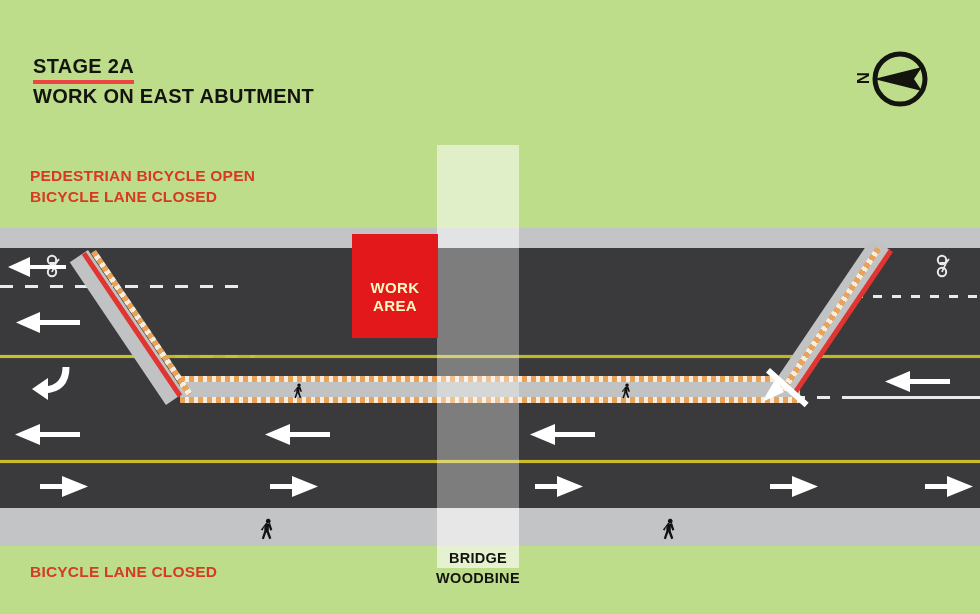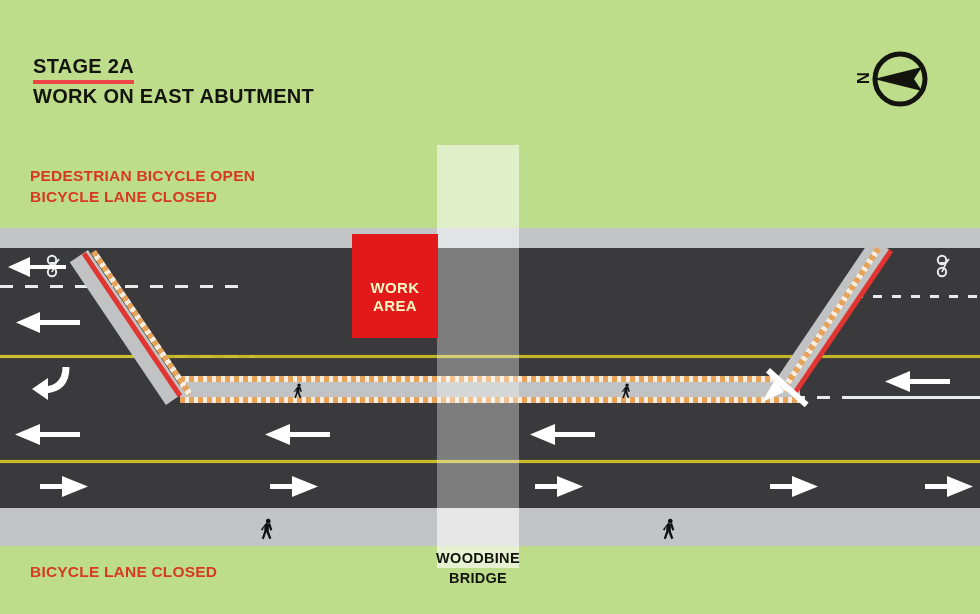--- a/index.html
+++ b/index.html
@@ -326,22 +326,22 @@
   <div class="note note-top">
     <div>PEDESTRIAN BICYCLE OPEN</div>
     <div>BICYCLE LANE CLOSED</div>
   </div>
 
   <div class="note note-bottom">
     <div>BICYCLE LANE CLOSED</div>
   </div>
 
   <div class="bridge-label">
+    <div>BRIDGE</div>
     <div>WOODBINE</div>
-    <div>BRIDGE</div>
   </div>
 
   <div class="compass">
     <span class="compass-n">N</span>
     <svg width="90" height="58" viewBox="0 0 90 58">
       <circle cx="42" cy="29" r="25" fill="none" stroke="#14140f" stroke-width="5"></circle>
       <polygon points="16,29 64,17 56,29 64,41" fill="#14140f"></polygon>
     </svg>
   </div>
 

